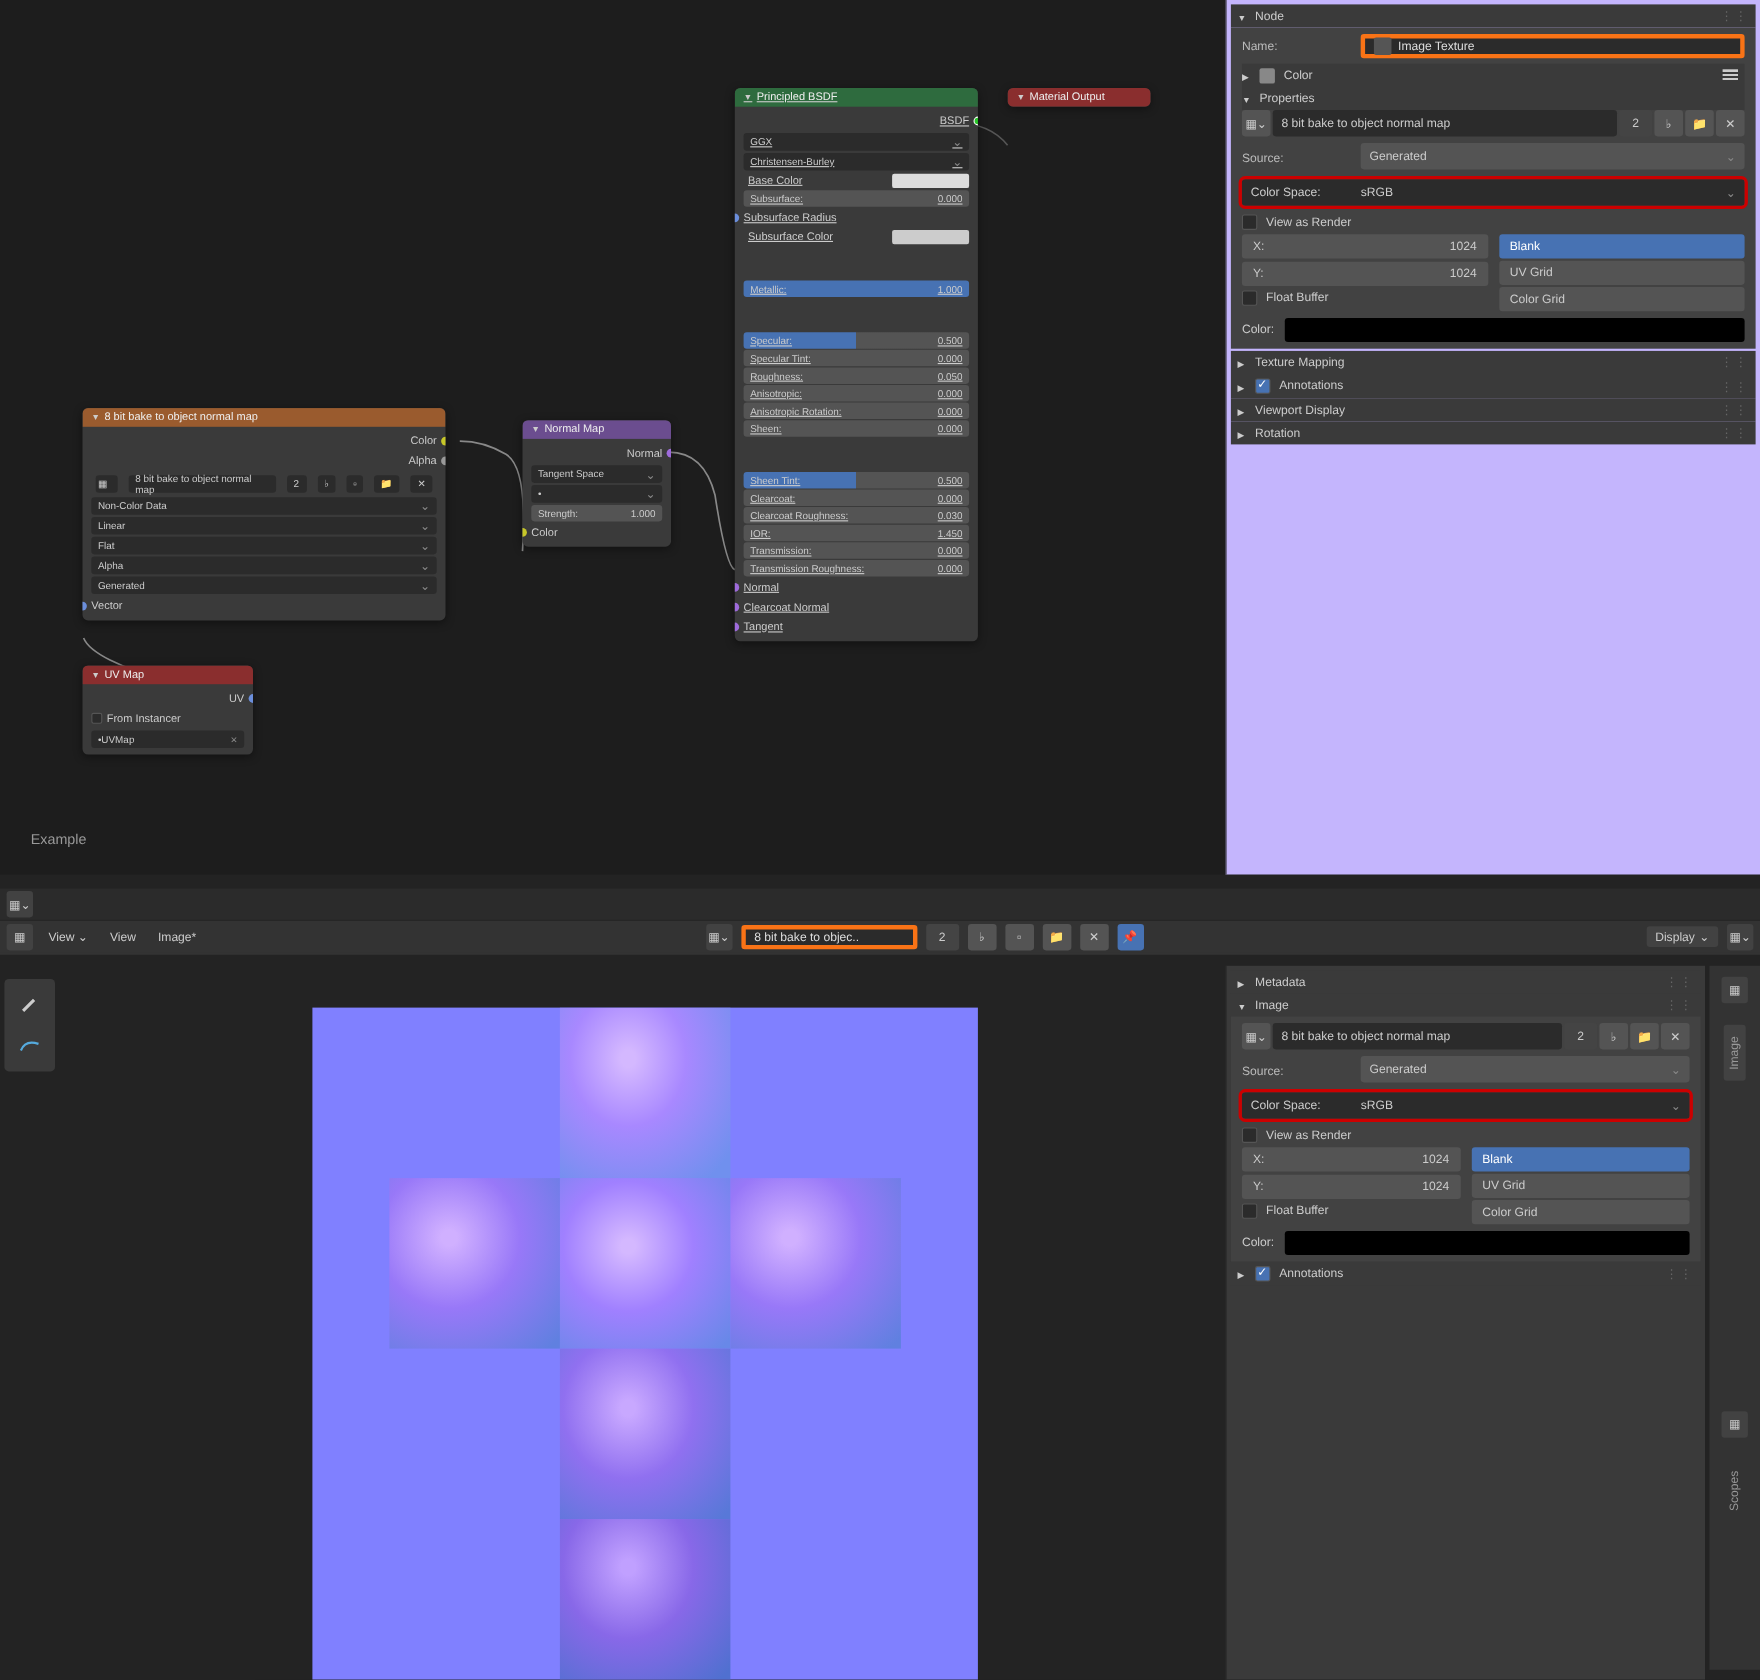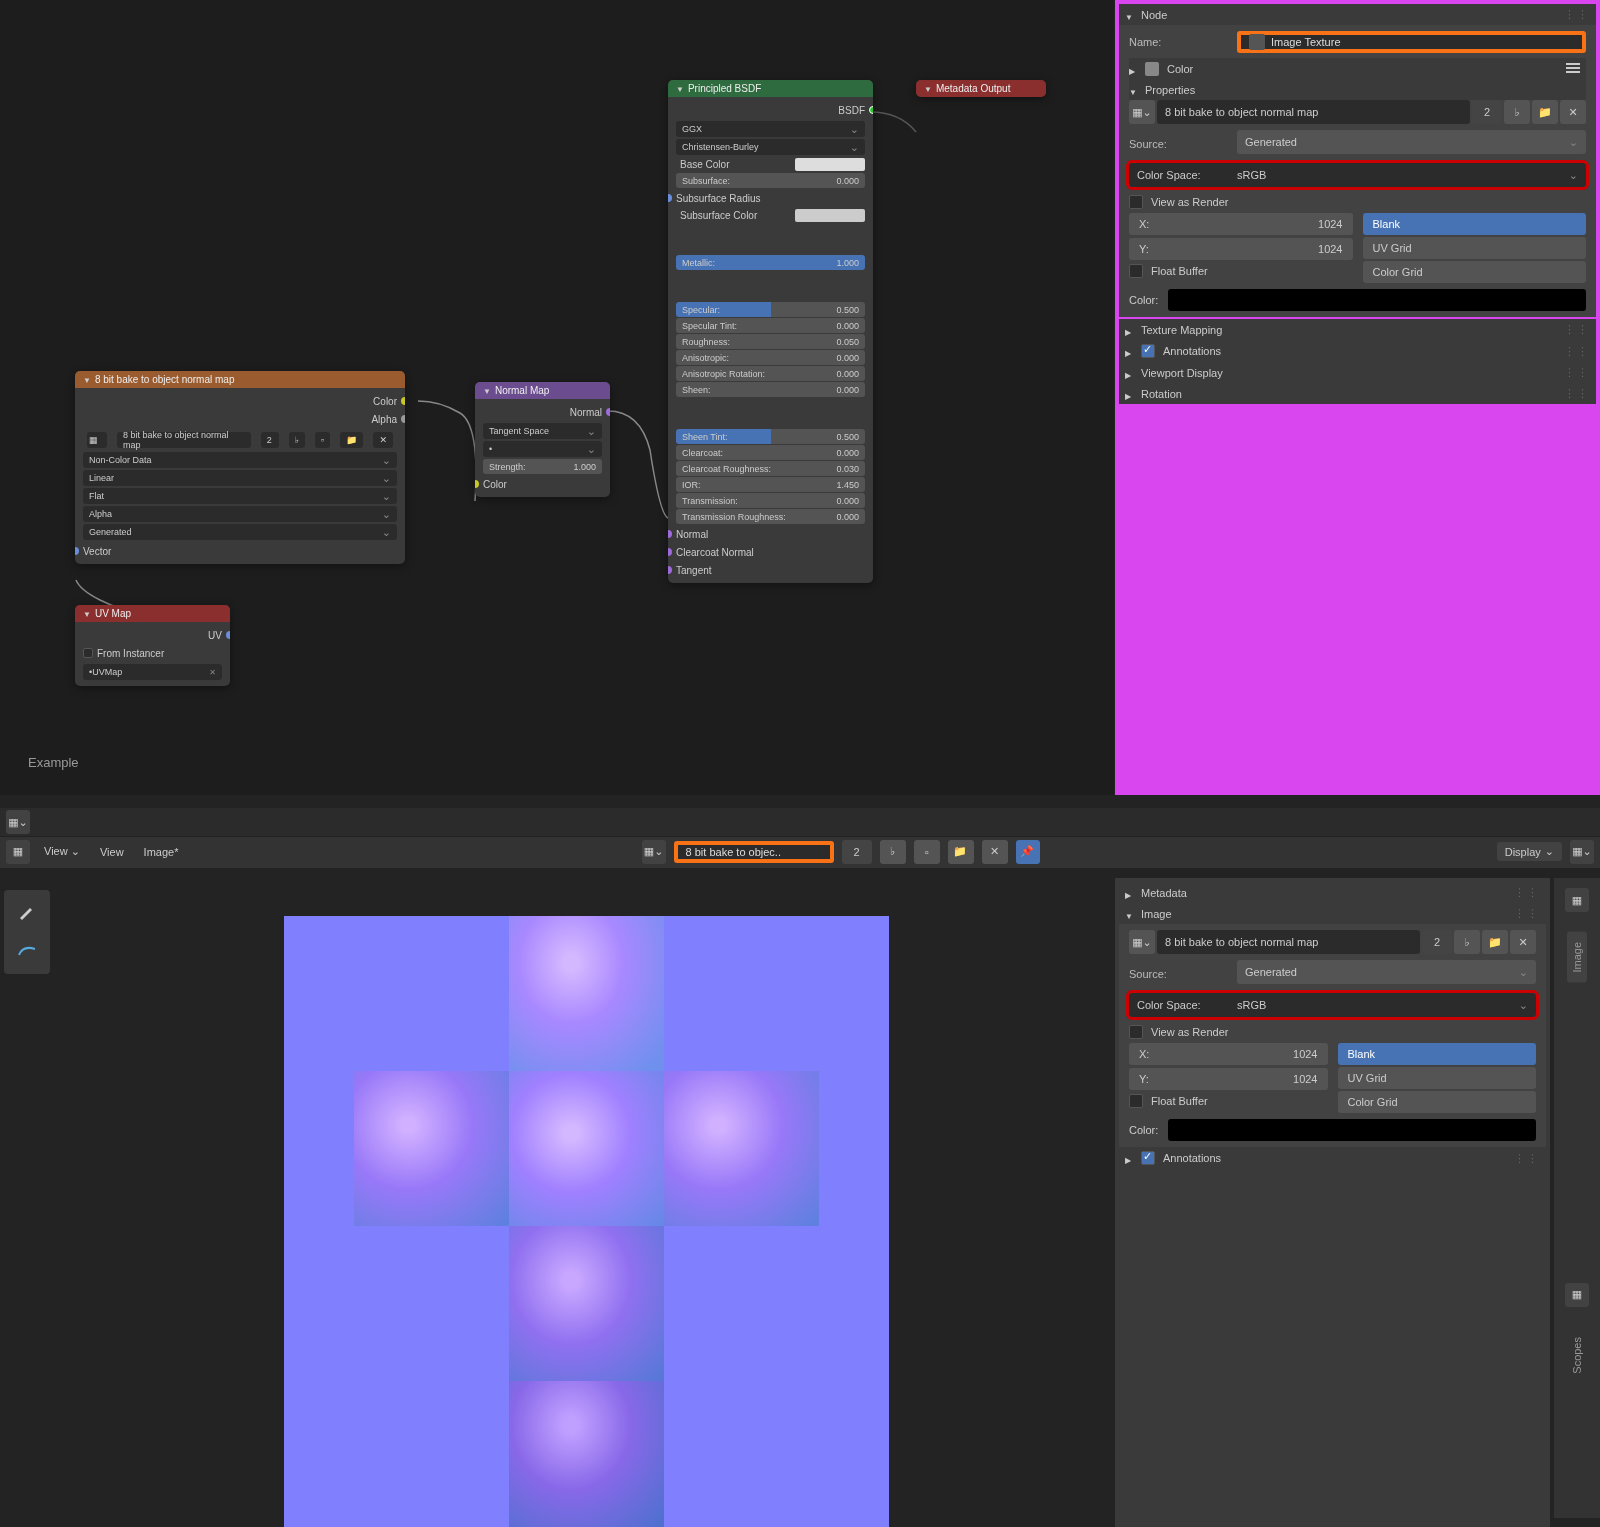--- a/index.html
+++ b/index.html
@@ -2,21 +2,21 @@
 <html><head>
 <meta charset="utf-8">
 <style>
 * { margin: 0; padding: 0; box-sizing: border-box; font-family: Arial, sans-serif; }
 body { background: #232323; color: #ccc; font-size: 11px; width: 1600px; height: 1527px; overflow: hidden; position: relative; }
 
 
 .node-editor { position: absolute; top: 0; left: 0; width: 1114px; height: 795px; background: #1d1d1d; background-image: radial-gradient(circle, #2a2a2a 0.5px, transparent 0.5px); background-size: 20px 20px; }
 
 
-.side-panel { position: absolute; top: 0; right: 0; width: 486px; height: 795px; background: #d946ef; border-left: 1px solid #222; padding: 4px; }
+.side-panel { position: absolute; top: 0; right: 0; width: 486px; height: 795px; background: #c4b5fd; border-left: 1px solid #222; padding: 4px; }
 .side-panel-bottom { position: absolute; top: 878px; right: 50px; width: 436px; height: 649px; background: #3a3a3a; border-left: 1px solid #222; padding: 4px; }
 
 .panel-section { margin-bottom: 2px; }
 .panel-header { display: flex; align-items: center; padding: 4px 6px; background: #3a3a3a; cursor: pointer; }
 .panel-header .tri { width: 10px; height: 10px; margin-right: 6px; display: inline-block; }
 .panel-header .dots { margin-left: auto; color: #666; letter-spacing: 2px; }
 .panel-body { padding: 6px 10px; background: #424242; }
 
 .field-row { display: flex; align-items: center; margin-bottom: 5px; gap: 8px; }
 .field-label { width: 100px; color: #bbb; }
@@ -219,21 +219,21 @@
           <span class="slbl">Strength:</span>
           <span>1.000</span>
         </div>
       <div class="node-row">
           <span class="socket left yellow"></span>
           <span>Color</span>
         </div>
     </div>
   </div>
 
-  <div class="node" style="left:668px; top:80px; width:205px;">
+  <div class="node" style="left:668px; top:80px; width:221px;text-decoration:underline;">
     <div class="node-title nt-green">
         <span class="tri-small tri-down"></span>
         <span>Principled BSDF</span>
       </div>
     <div class="node-body">
       <div class="node-row output">
           <span>BSDF</span>
           <span class="socket right green"></span>
         </div>
       <div class="node-dropdown">
@@ -339,21 +339,21 @@
       <div class="node-row">
           <span class="socket left purple"></span>
           <span>Tangent</span>
         </div>
     </div>
   </div>
 
   <div class="node" style="left:916px; top:80px; width:130px;">
     <div class="node-title nt-red">
         <span class="tri-small tri-down"></span>
-        <span>Metadata Output</span>
+        <span>Material Output</span>
       </div>
   </div>
 
   <div class="example-label">Example</div>
 </div>
 
 <div class="side-panel">
   <div class="panel-section">
     <div class="panel-header">
       <span class="tri tri-down"></span>

